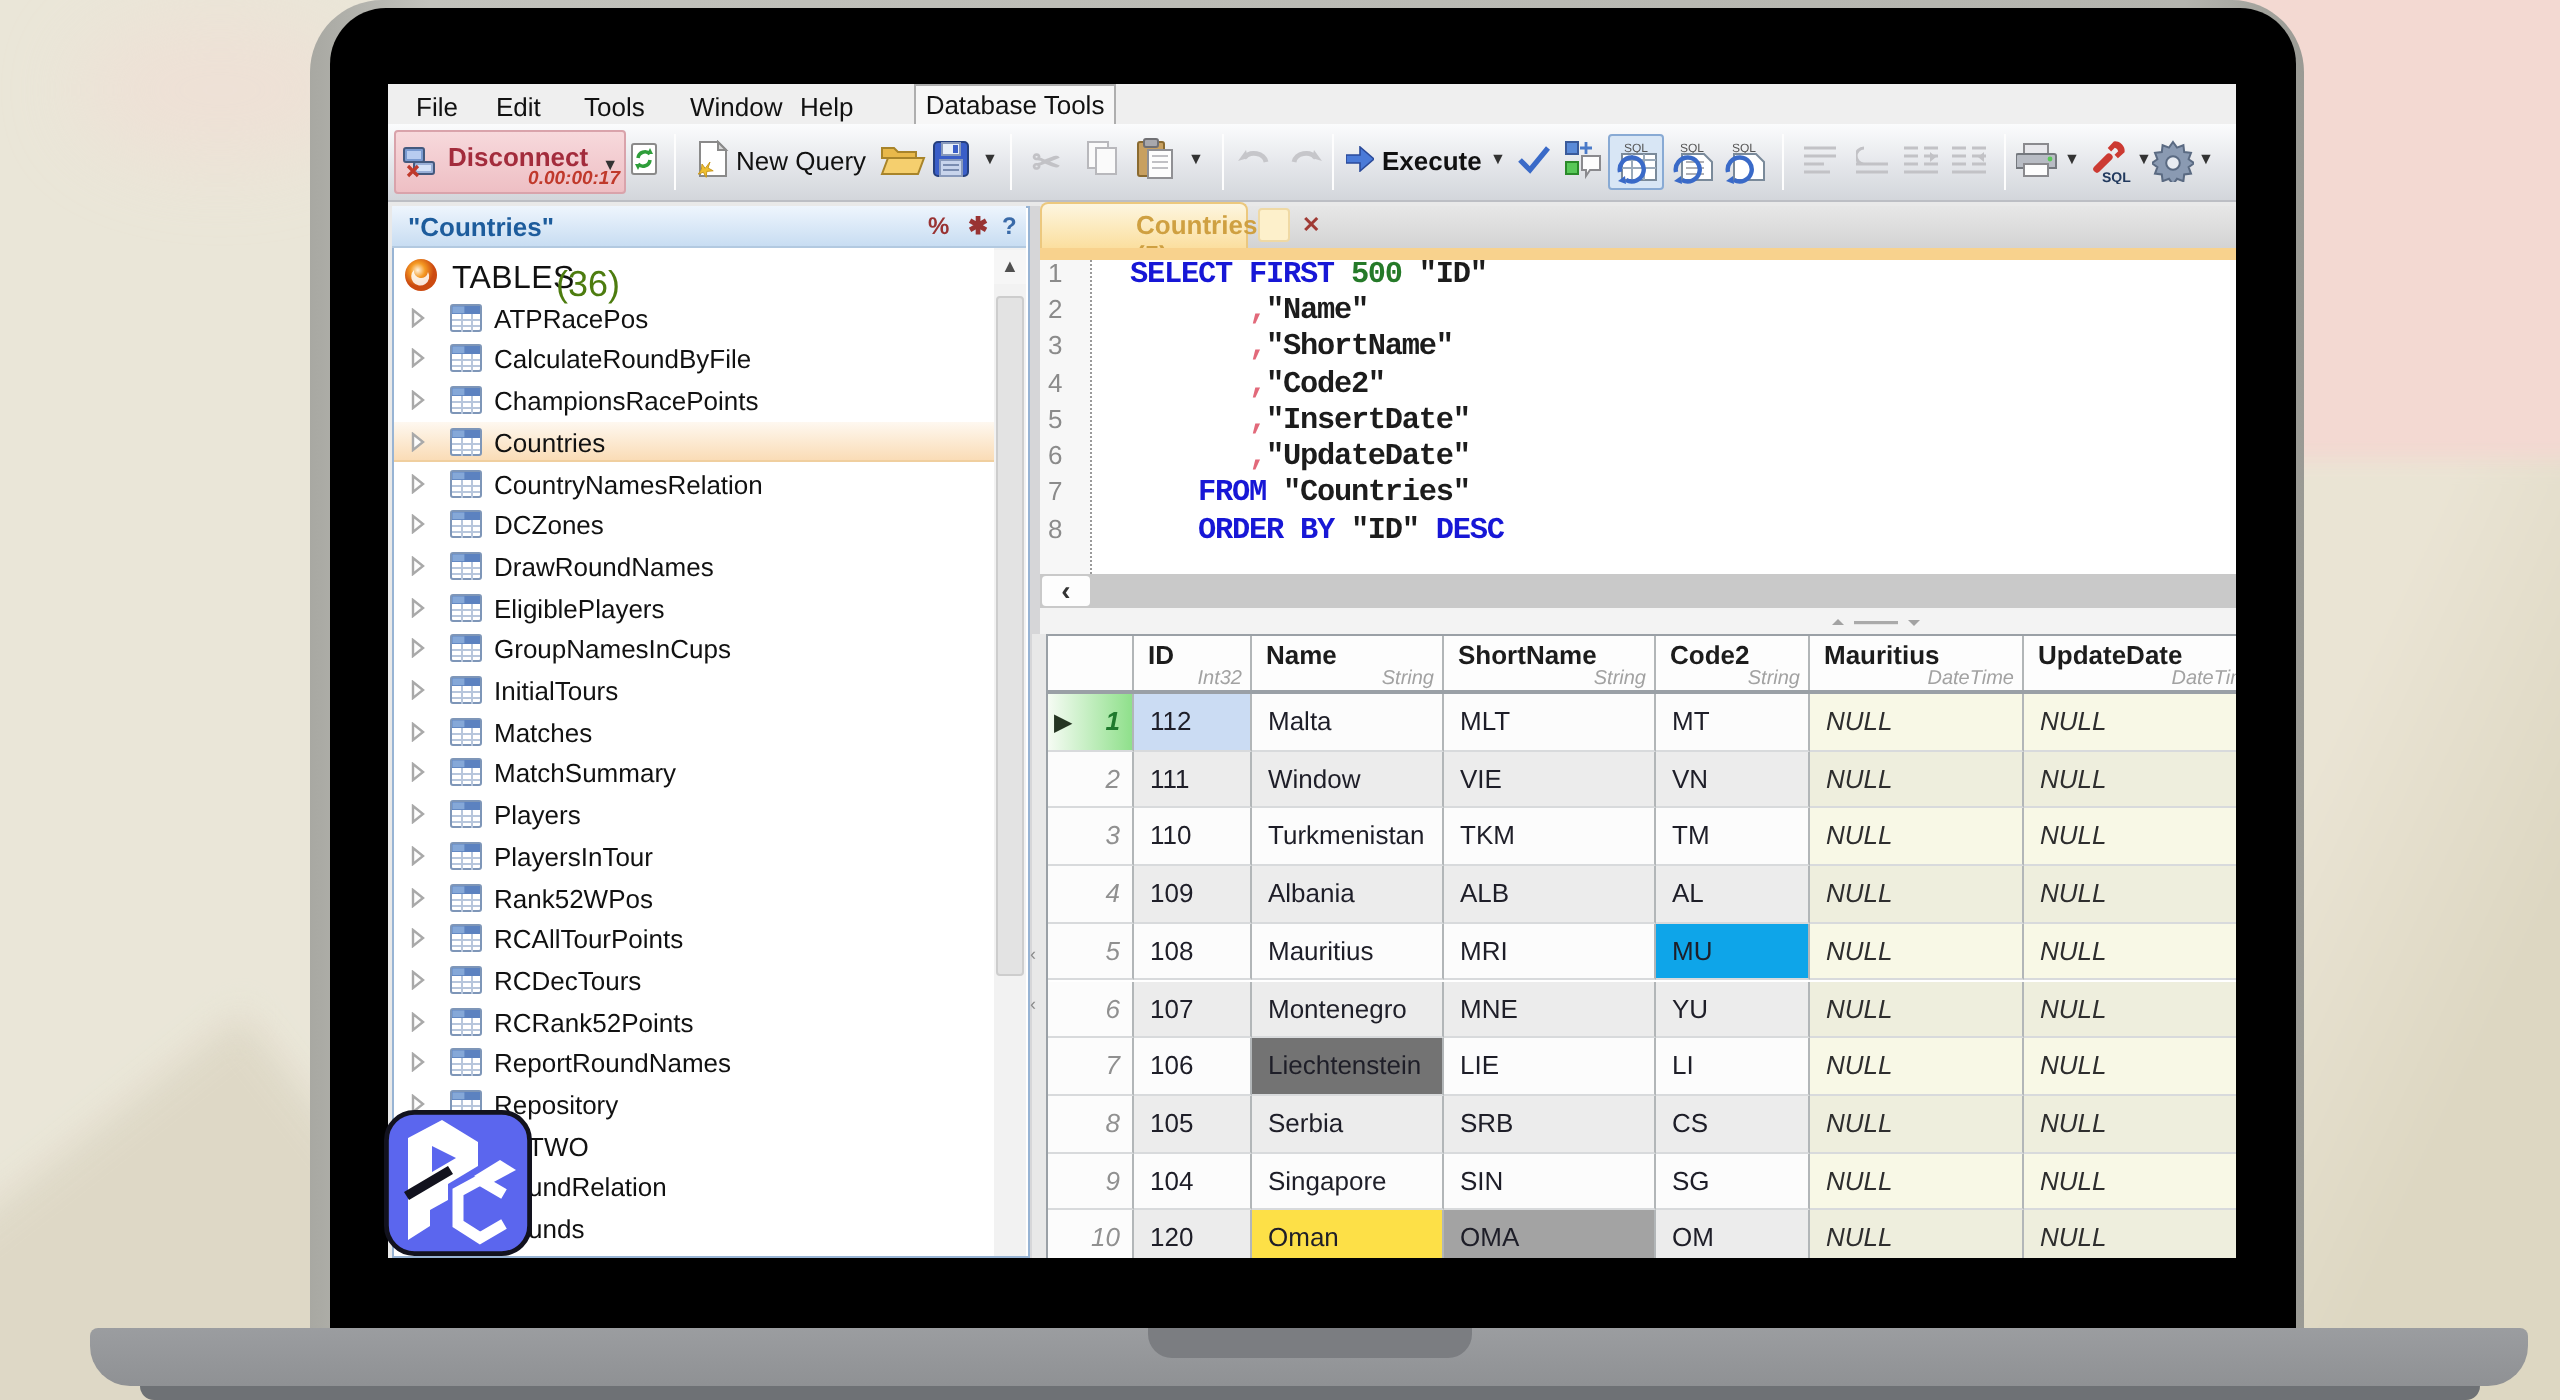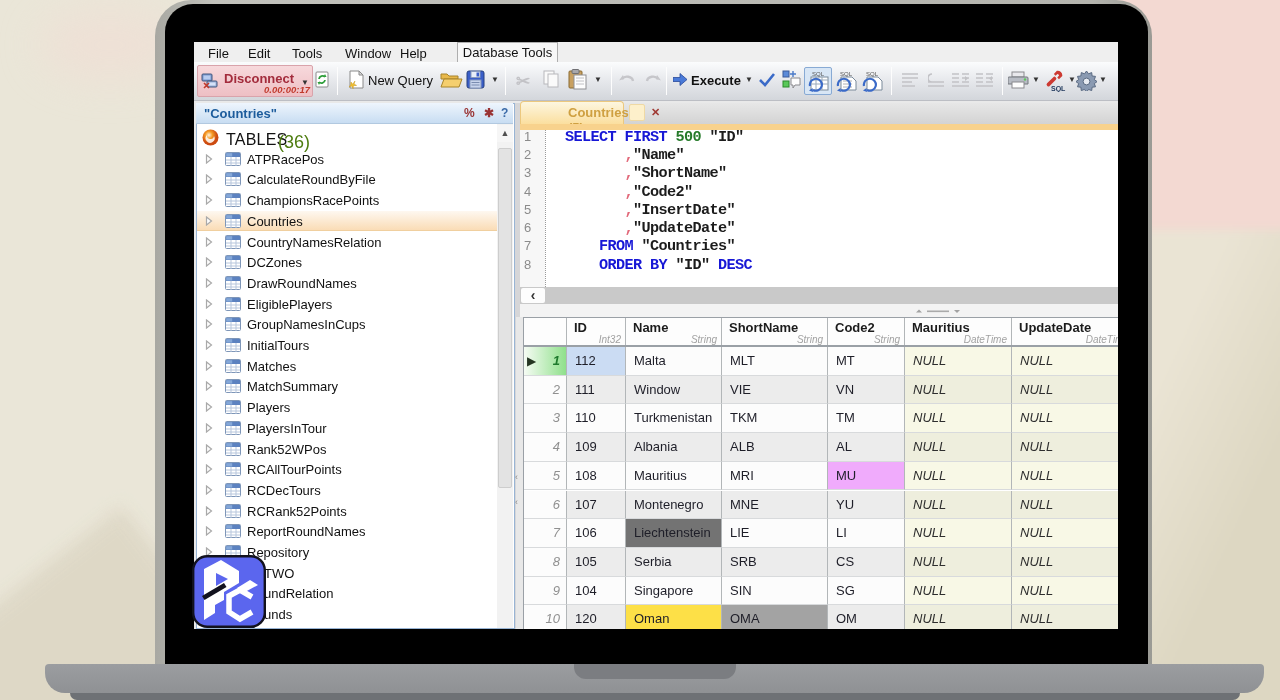--- a/index.html
+++ b/index.html
@@ -646,21 +646,21 @@
         <div class="gc" style="left:711px;width:107px;background:#eeeedd;padding-left:8px;"><i class="nul">NULL</i></div>
         <div class="gc" style="left:818px;width:122px;background:#eeeedd;padding-left:8px;"><i class="nul">NULL</i></div>
       </div>
 <div class="grow" style="top:419.8px">
         <div class="gc" style="left:329px;width:44px;background:#fcfcfc;">
           <span class="rnum">5</span>
         </div>
         <div class="gc" style="left:373px;width:59px;background:#fcfcfc;padding-left:8px;">108</div>
         <div class="gc" style="left:432px;width:96px;background:#fcfcfc;padding-left:8px;">Mauritius</div>
         <div class="gc" style="left:528px;width:106px;background:#fcfcfc;padding-left:8px;">MRI</div>
-        <div class="gc" style="left:634px;width:77px;background:#f0abfc;padding-left:8px;">MU</div>
+        <div class="gc" style="left:634px;width:77px;background:#0ea5e9;padding-left:8px;">MU</div>
         <div class="gc" style="left:711px;width:107px;background:#f8f8e6;padding-left:8px;"><i class="nul">NULL</i></div>
         <div class="gc" style="left:818px;width:122px;background:#f8f8e6;padding-left:8px;"><i class="nul">NULL</i></div>
       </div>
 <div class="grow" style="top:448.5px">
         <div class="gc" style="left:329px;width:44px;background:#fcfcfc;">
           <span class="rnum">6</span>
         </div>
         <div class="gc" style="left:373px;width:59px;background:#ececec;padding-left:8px;">107</div>
         <div class="gc" style="left:432px;width:96px;background:#ececec;padding-left:8px;">Montenegro</div>
         <div class="gc" style="left:528px;width:106px;background:#ececec;padding-left:8px;">MNE</div>

